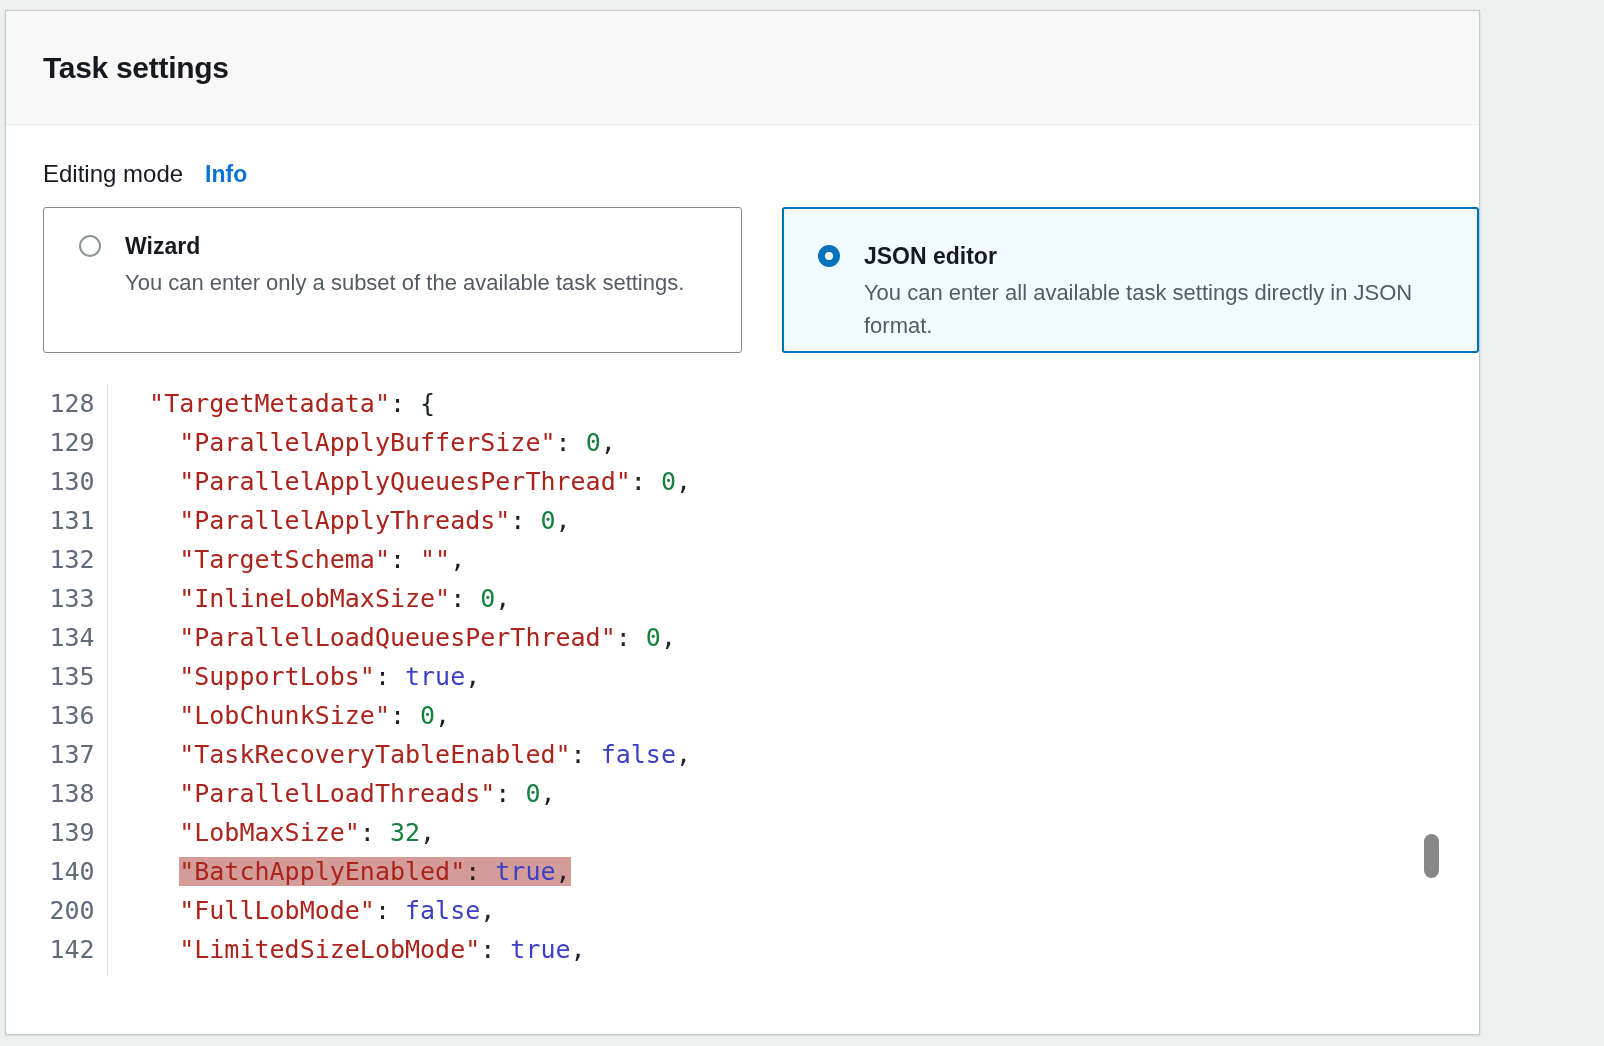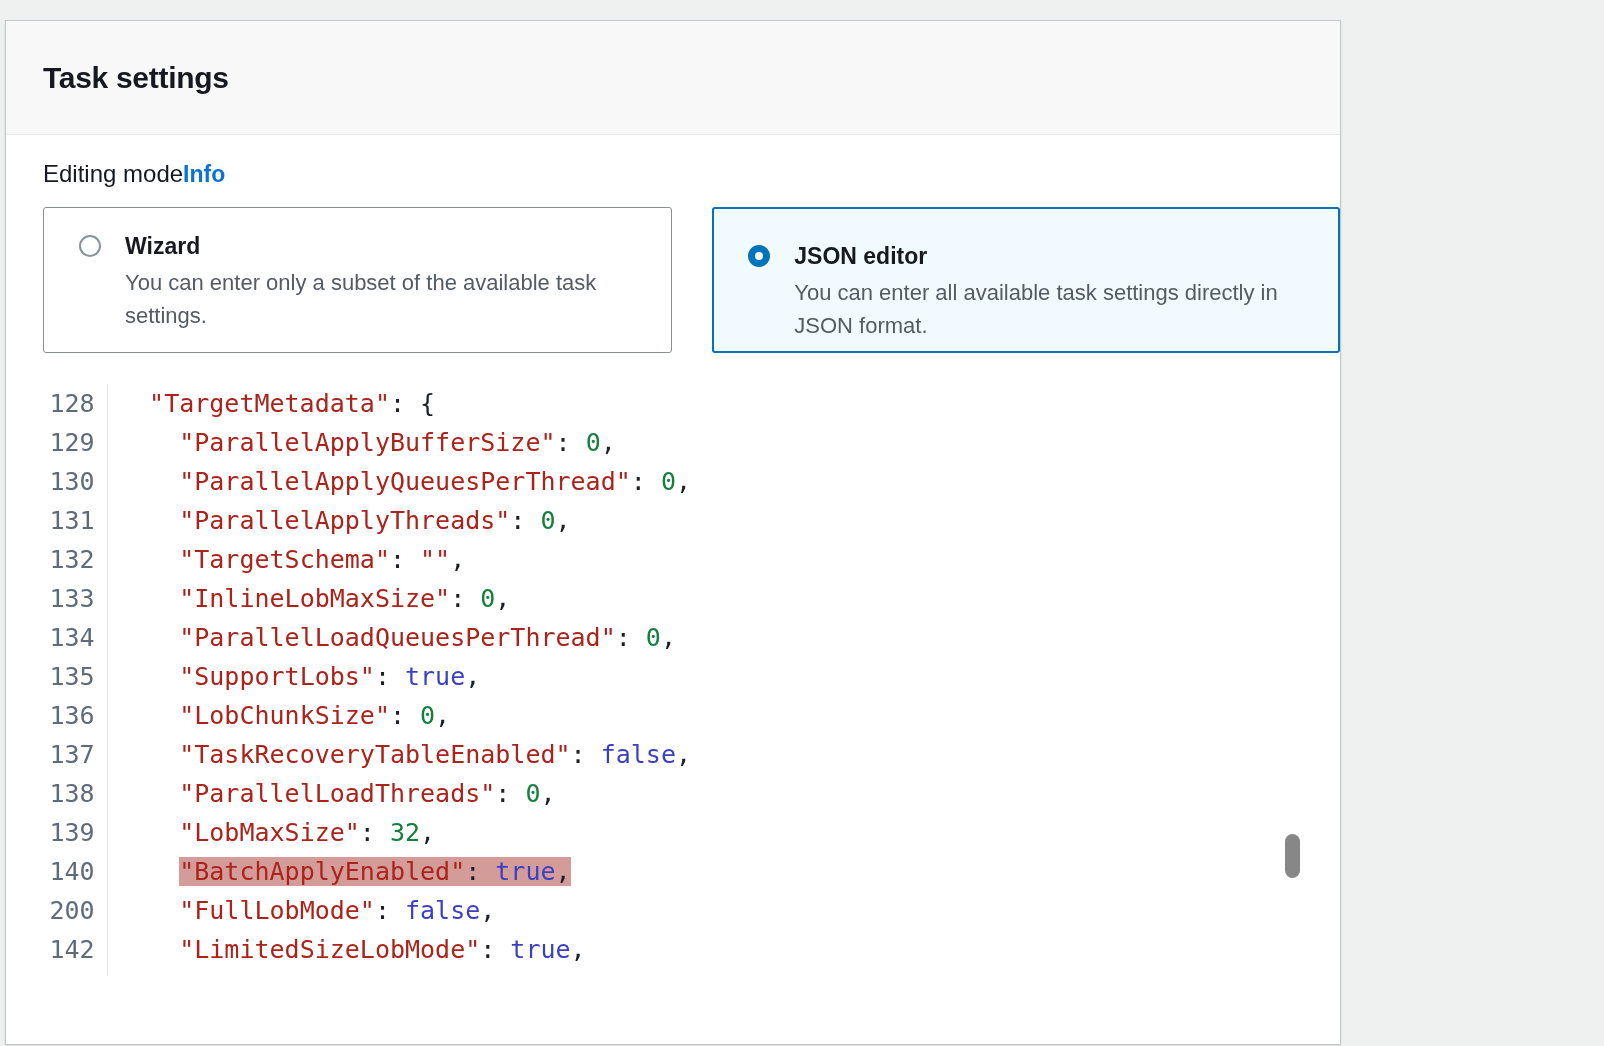--- a/index.html
+++ b/index.html
@@ -14,33 +14,33 @@
     --accent:#0073bb;
     --link:#0972d3;
     --code-key:#ab231b;
     --code-number:#15803d;
     --code-bool:#3b3fc4;
     --code-punct:#1b2026;
     --hl:#d49c99;
     --line-num:#5f6b7a;
   }
   .panel{
-    position:absolute;left:5px;top:20px;width:1336px;height:1025px;
+    position:absolute;left:5px;top:10px;width:1475px;height:1025px;
     background:#ffffff;border:1px solid #c3cacd;box-sizing:border-box;
     box-shadow:0 1px 2px rgba(0,0,0,0.12);
   }
   .panel-header{
     height:114px;background:#f8f8f8;border-bottom:1px solid #e9ebeb;
     display:flex;align-items:center;padding-left:37px;box-sizing:border-box;
   }
   .panel-title{
     font-size:30px;font-weight:700;color:#16191f;letter-spacing:-0.3px;
   }
   .content{padding-left:37px;}
-  .editing-row{margin-top:25px;display:flex;align-items:baseline;}
+  .editing-row{margin-top:35px;display:flex;align-items:baseline;gap:22px;}
   .editing-label{font-size:24px;color:#16191f;}
   .info-link{font-size:23px;font-weight:700;color:var(--link);cursor:pointer;text-decoration:none;}
   .cards{display:flex;gap:40px;margin-top:19px;}
   .card{
     box-sizing:border-box;width:723px;height:146px;background:#fff;
     border:1px solid #848e93;border-radius:3px;
     padding:23px 20px 0 35px;display:flex;gap:24px;cursor:pointer;
   }
   .card.selected{
     width:721px;border:2px solid var(--accent);background:#f1faff;

